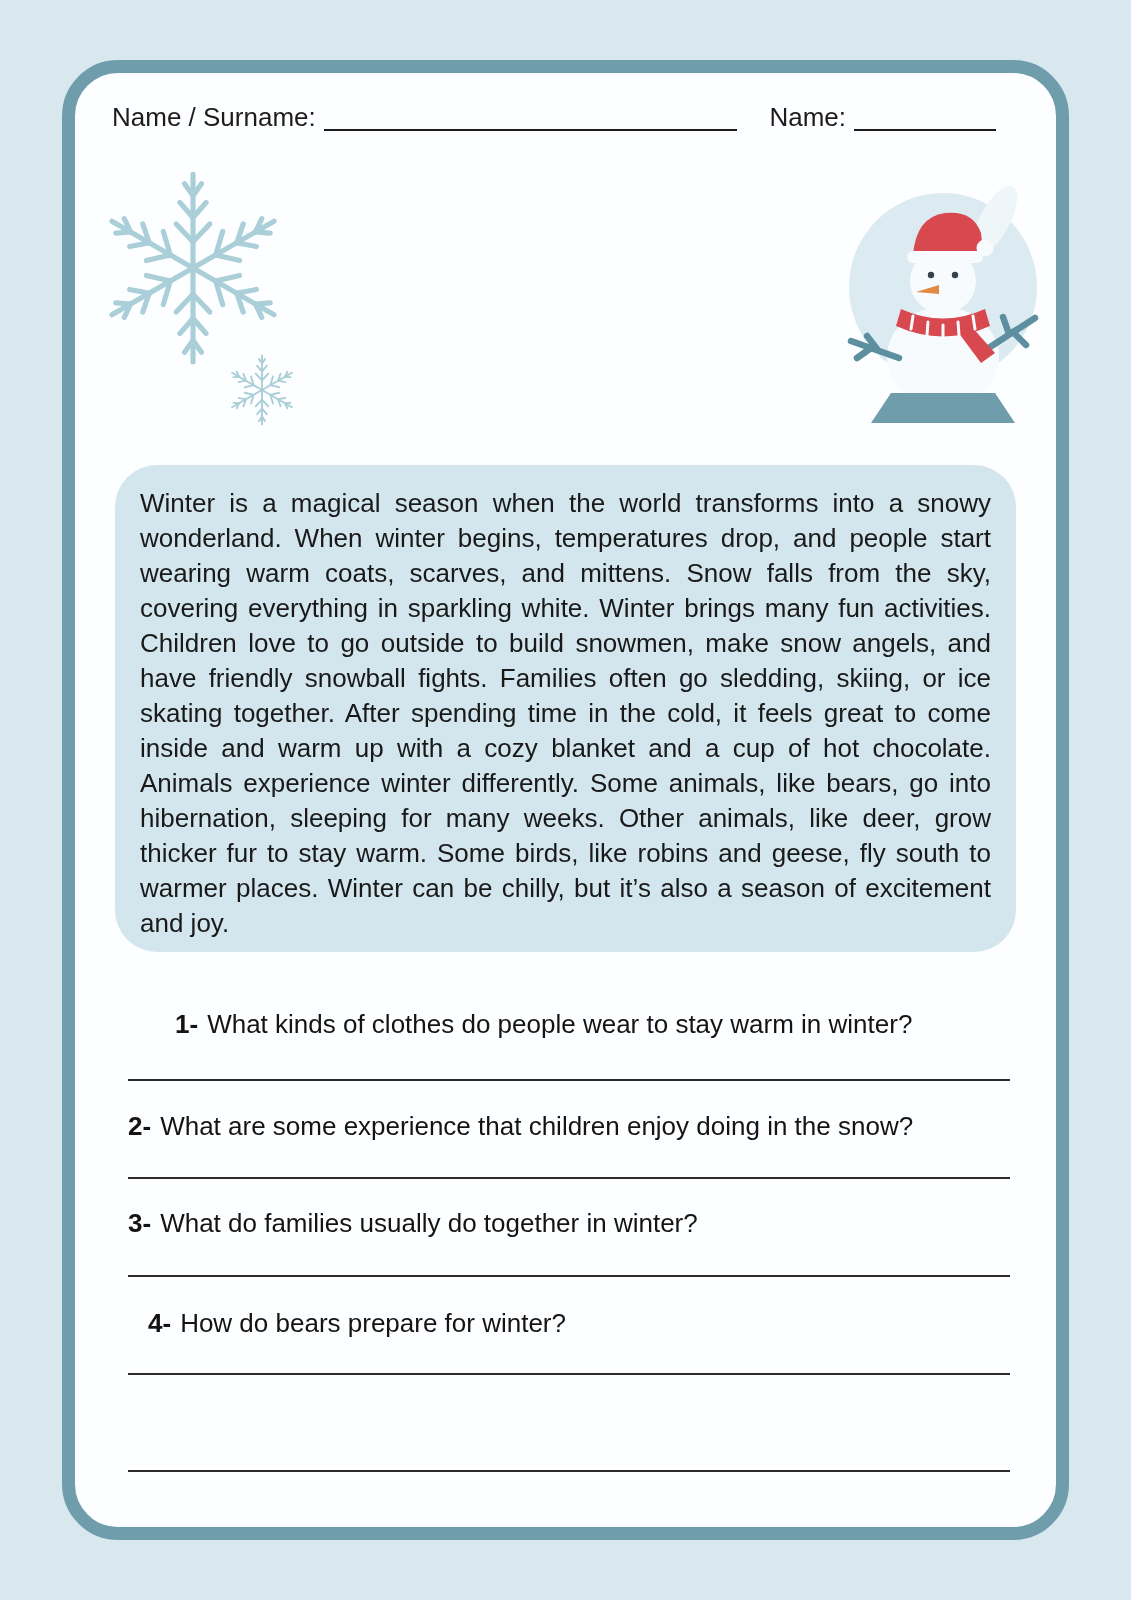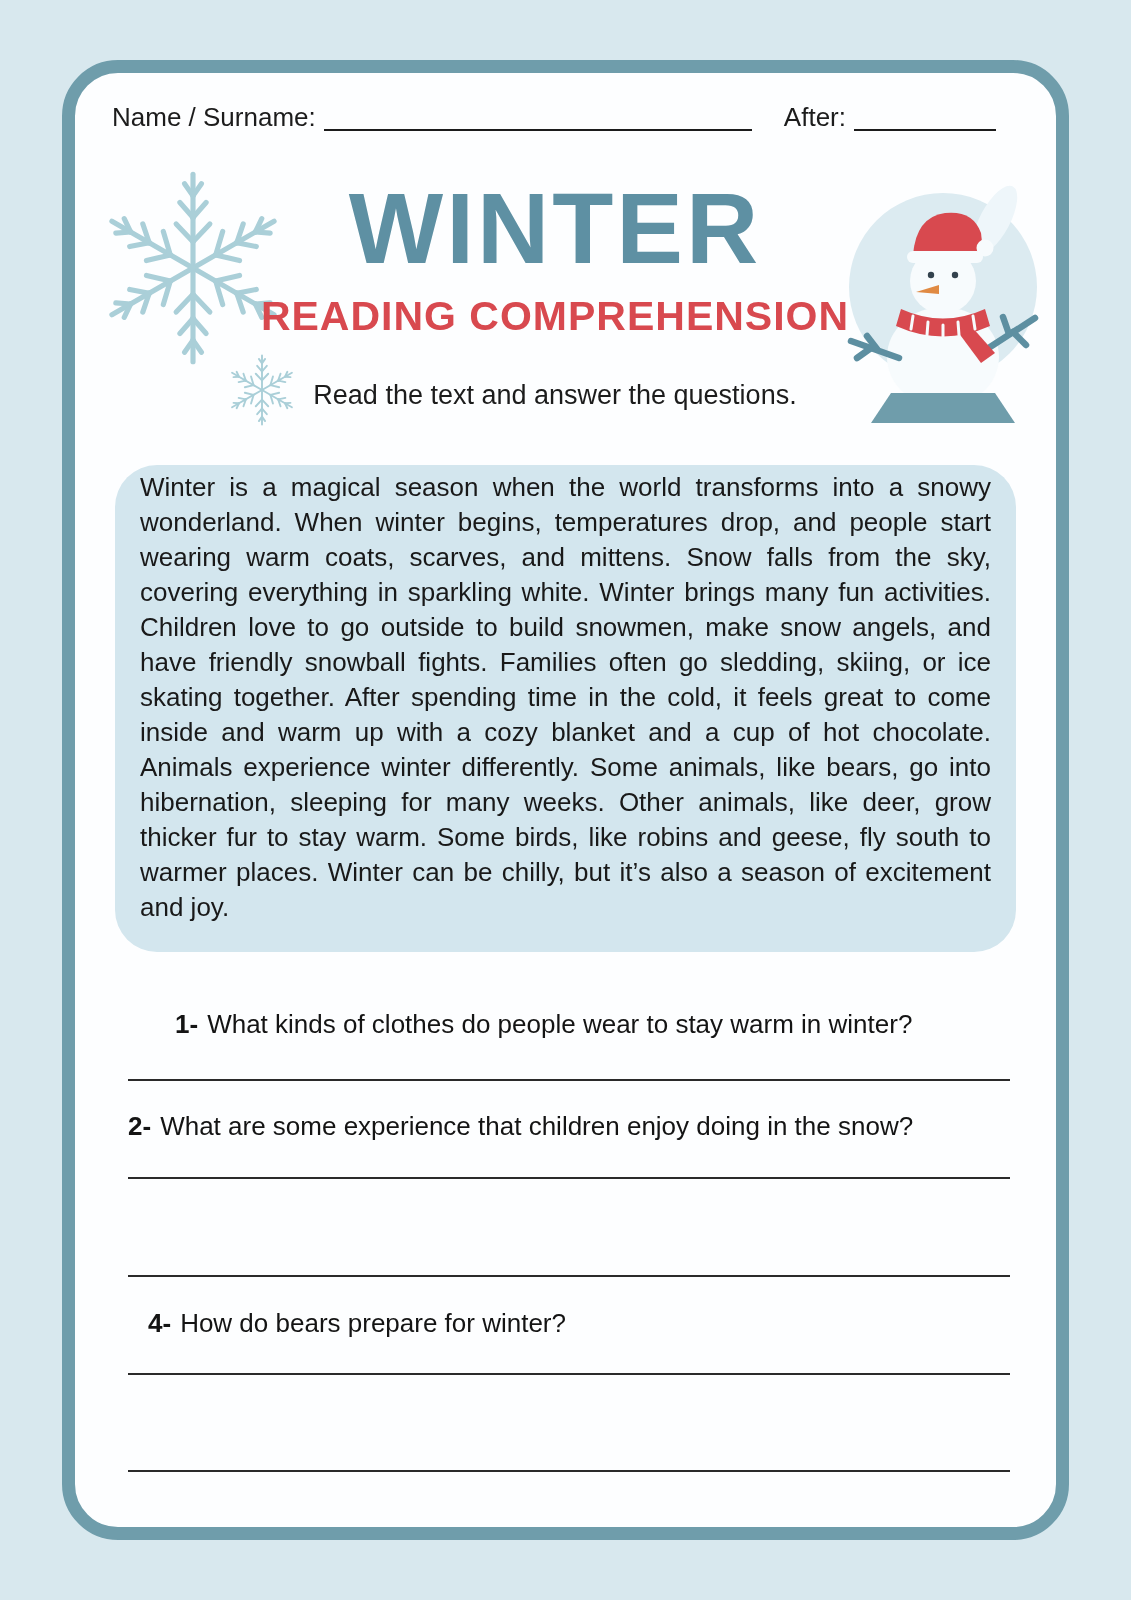--- a/index.html
+++ b/index.html
@@ -54,21 +54,21 @@
   }
   .subtitle{
     margin-top:4px;font-size:41px;line-height:48px;font-weight:700;letter-spacing:1px;
     color:var(--accent-red);
   }
   .instruction{margin-top:40px;font-size:27px;color:var(--text-dark);}
   
   .passage-box{
     position:absolute;left:40px;top:392px;width:901px;height:487px;
     background:var(--passage-background);border-radius:42px;
-    padding:5px 25px;
+    padding:21px 25px;
   }
   .passage-text{
     font-size:26px;line-height:35px;color:#191919;
     text-align:justify;
   }
   
   .question{
     position:absolute;left:53px;width:882px;
     font-size:26px;line-height:33px;color:#141414;white-space:nowrap;
   }
@@ -109,21 +109,21 @@
     </g>
   </defs>
 </svg>
 
 <div class="page">
   <div class="card">
 
     <div class="header-row">
       <span class="field-label">Name / Surname:</span>
       <div class="write-line name-line"></div>
-      <span class="field-label">After:</span>
+      <span class="field-label">Name:</span>
       <div class="write-line date-line"></div>
     </div>
 
     <svg class="flake-big" viewBox="-110 -110 220 220">
       <use href="#flake"></use>
     </svg>
     <svg class="flake-small" viewBox="-110 -110 220 220">
       <use href="#flake"></use>
     </svg>
 
@@ -151,40 +151,38 @@
       <g stroke="var(--snowman-white)" stroke-width="3" stroke-linecap="round">
         <path d="M70,151 L68,164"></path>
           <path d="M85,157 L84,170"></path>
           <path d="M100,160 L100,173"></path>
         <path d="M115,157 L116,170"></path>
           <path d="M130,151 L132,164"></path>
       </g>
       <path d="M48,228 L152,228 L172,258 L28,258 Z" fill="var(--card-border)"></path>
     </svg>
 
-    <div class="title-block">
-      <div class="title">WINTER</div>
-      <div class="subtitle">READING COMPREHENSION</div>
-      <div class="instruction">Read the text and answer the questions.</div>
-    </div>
 
     <div class="passage-box">
       <p class="passage-text">Winter is a magical season when the world transforms into a snowy wonderland. When winter begins, temperatures drop, and people start wearing warm coats, scarves, and mittens. Snow falls from the sky, covering everything in sparkling white. Winter brings many fun activities. Children love to go outside to build snowmen, make snow angels, and have friendly snowball fights. Families often go sledding, skiing, or ice skating together. After spending time in the cold, it feels great to come inside and warm up with a cozy blanket and a cup of hot chocolate. Animals experience winter differently. Some animals, like bears, go into hibernation, sleeping for many weeks. Other animals, like deer, grow thicker fur to stay warm. Some birds, like robins and geese, fly south to warmer places. Winter can be chilly, but it’s also a season of excitement and joy.</p>
     </div>
 
     <div class="question q1">
       <span class="q-num">1-</span><span>What kinds of clothes do people wear to stay warm in winter?</span>
     </div>
     <div class="answer-line l1"></div>
 
     <div class="question q2">
       <span class="q-num">2-</span><span>What are some experience that children enjoy doing in the snow?</span>
     </div>
     <div class="answer-line l2"></div>
 
+    <div class="question q3">
+      <span class="q-num">3-</span><span>What do families usually do together in winter?</span>
+    </div>
     <div class="answer-line l3"></div>
 
     <div class="question q4">
       <span class="q-num">4-</span><span>How do bears prepare for winter?</span>
     </div>
     <div class="answer-line l4"></div>
 
     <div class="answer-line l5"></div>
 
   </div>

